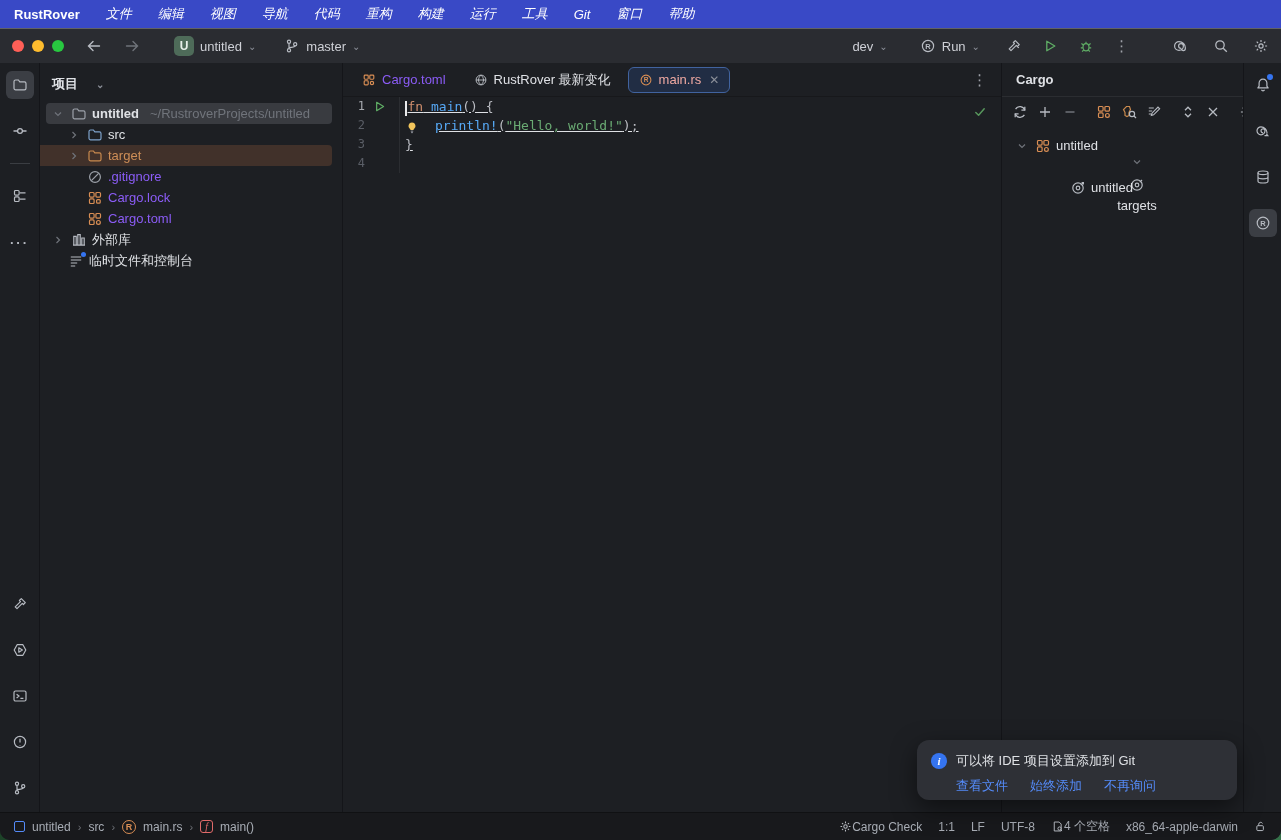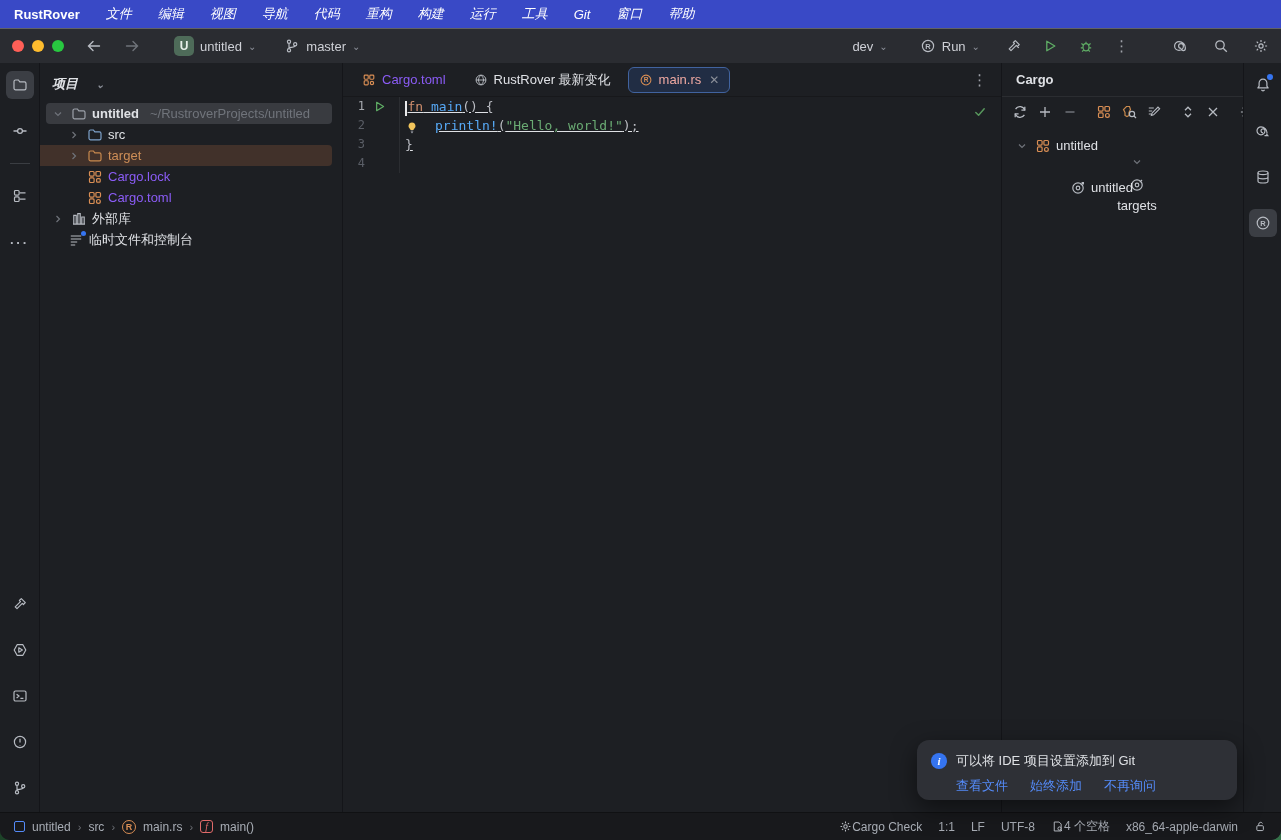--- a/index.html
+++ b/index.html
@@ -60,21 +60,21 @@
   .stripe-left { border-right:1px solid #141519; }
   .stripe-right { width:38px; border-left:1px solid #141519; }
   .sgroup { display:flex; flex-direction:column; align-items:center; gap:18px; }
   .sbtn { width:28px; height:28px; border-radius:6px; display:flex; align-items:center; justify-content:center; position:relative; }
   .sbtn.active { background:#3B3E44; }
   .sbtn .badge-dot { position:absolute; top:3px; right:4px; width:6px; height:6px; border-radius:50%; background:#3574F0; }
   .s-divider { width:20px; height:1px; background:#3A3D42; }
 
   
   .project-panel { width:303px; border-right:1px solid #141519; padding-top:6px; font-size:13px; }
-  .panel-header { height:30px; display:flex; align-items:center; gap:18px; padding:0 12px; font-weight:bold; color:#DFE1E5;font-style:italic; }
+  .panel-header { height:30px; display:flex; align-items:center; gap:18px; padding:0 12px; font-weight:bold; color:#DFE1E5; }
   .tree { margin-top:4px; }
   .trow { height:21px; display:flex; align-items:center; gap:5px; color:#DFE1E5; cursor:default; white-space:nowrap; }
   .trow .cslot { width:16px; display:flex; justify-content:center; flex:0 0 16px; }
   .trow.sel { background:#393B40; border-radius:4px; margin:0 10px 0 6px; padding-left:4px; }
   .trow.excluded { background:#41312A; margin-right:10px; border-radius:0 4px 4px 0; }
   .pad-root { padding-left:10px; }
   .pad-child { padding-left:26px; }
   .name-b { font-weight:bold; }
   .path-dim { color:#70747B; margin-left:6px; font-weight:normal; }
   .t-src {}
@@ -361,20 +361,30 @@
           <span>
               <svg class="ic" style="color:#C98A4E" viewBox="0 0 16 16" fill="none" stroke="currentColor" stroke-width="1.2">
                 <path d="M2 4.6c0-.9.7-1.6 1.6-1.6h2.8l1.4 1.8h4.6c.9 0 1.6.7 1.6 1.6v4.9c0 .9-.7 1.6-1.6 1.6H3.6A1.6 1.6 0 0 1 2 11.3z"></path>
               </svg>
             </span>
           <span class="t-orange">target</span>
         </div>
         <div class="trow pad-child">
           <span class="cslot"></span>
           <span>
+              <svg class="ic" style="color:#9DA2AA" viewBox="0 0 16 16" fill="none" stroke="currentColor" stroke-width="1.2">
+                <circle cx="8" cy="8" r="5.4"></circle>
+                <path d="M4.4 11.6l7.2-7.2"></path>
+              </svg>
+            </span>
+          <span class="t-red">.gitignore</span>
+        </div>
+        <div class="trow pad-child">
+          <span class="cslot"></span>
+          <span>
               <svg class="ic orange" viewBox="0 0 16 16" fill="none" stroke="currentColor" stroke-width="1.2">
                 <rect x="2.5" y="2.5" width="4.6" height="4.6" rx="1"></rect>
                 <rect x="8.9" y="2.5" width="4.6" height="4.6" rx="1"></rect>
                 <rect x="2.5" y="8.9" width="4.6" height="4.6" rx="1"></rect>
                 <rect x="9.6" y="9.6" width="3.6" height="3.6" rx="1"></rect>
               </svg>
             </span>
           <span class="t-red">Cargo.lock</span>
         </div>
         <div class="trow pad-child">

